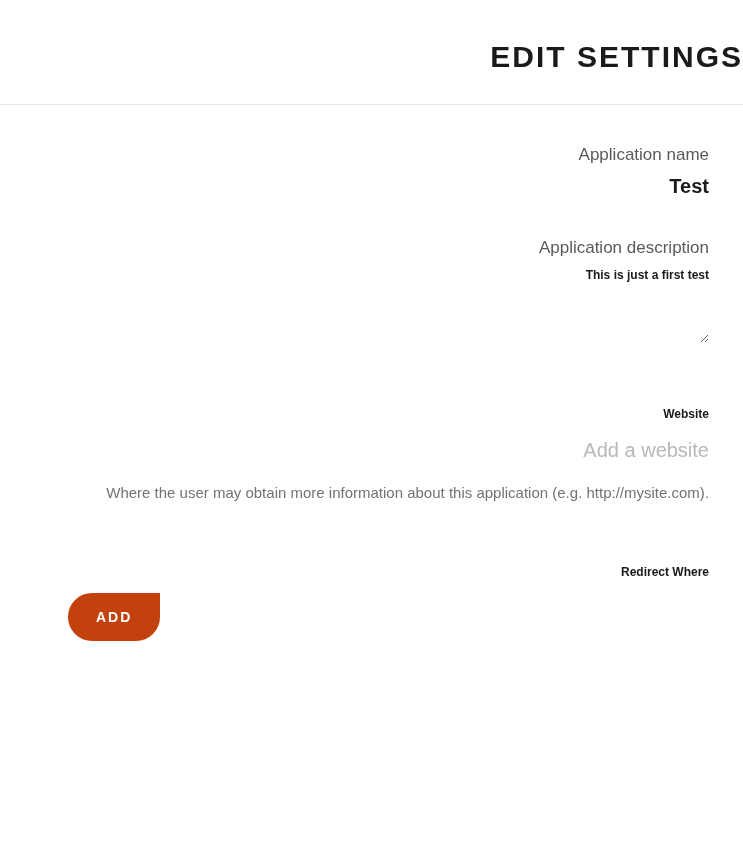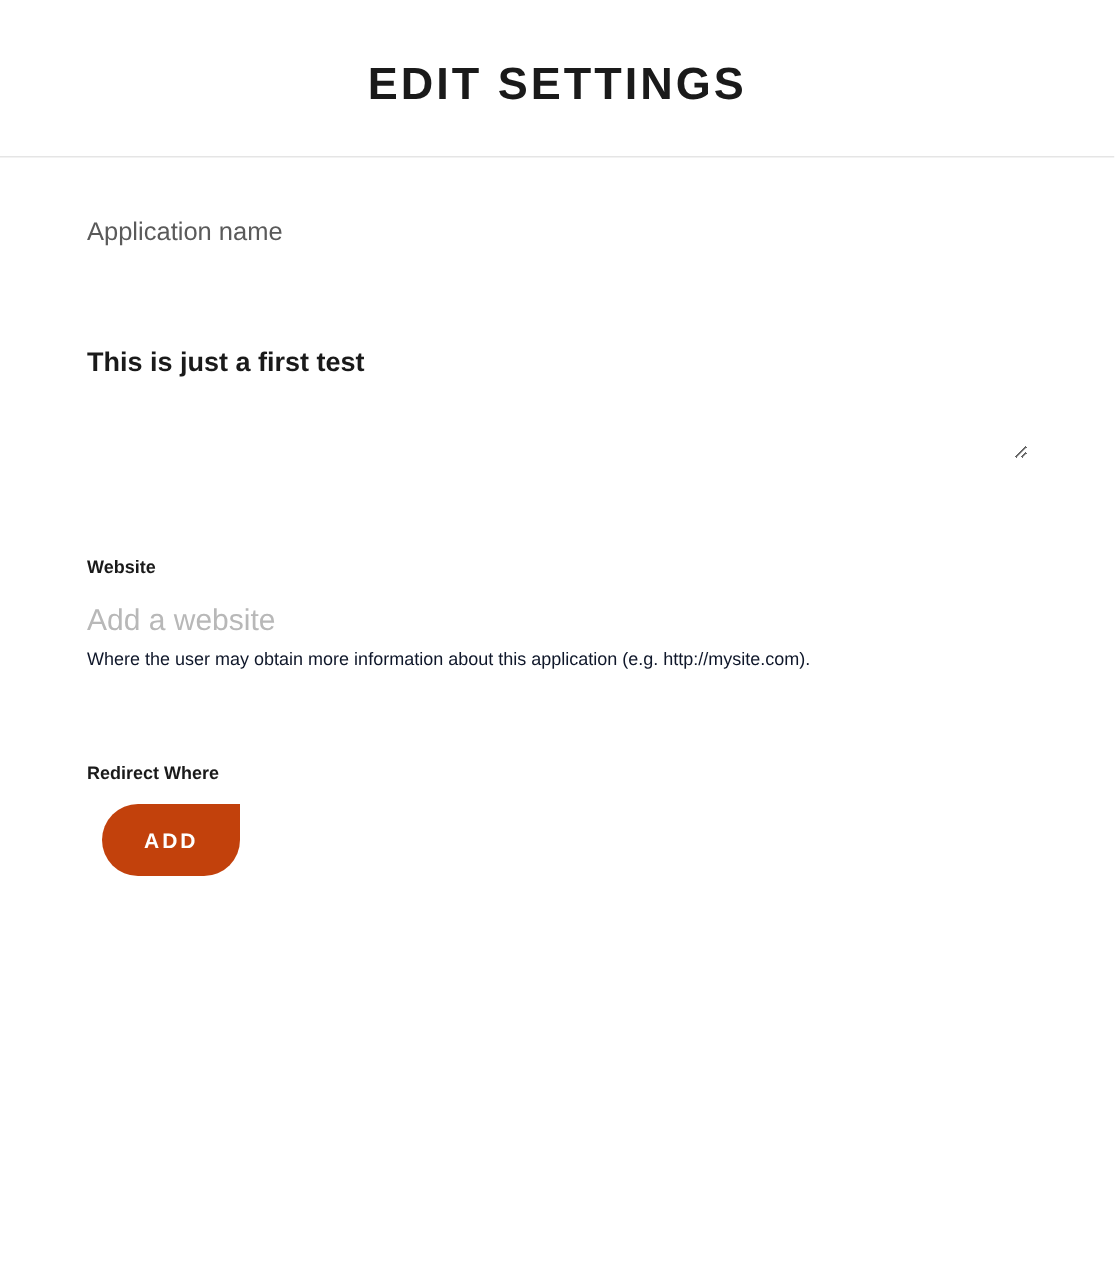--- a/index.html
+++ b/index.html
@@ -1,18 +1,19 @@
 <!DOCTYPE html>
 <html><head>
   <meta charset="utf-8">
   <style>
     * {
       box-sizing: border-box;
       margin: 0;
       padding: 0;
+      text-align: right;
     }
     body {
       font-family: -apple-system, BlinkMacSystemFont, "Segoe UI", Helvetica, Arial, sans-serif;
       background: #ffffff;
       width: 743px;
       height: 841px;
       color: #222;
     }
     .header {
       text-align: center;
@@ -23,21 +24,21 @@
       font-weight: 800;
       letter-spacing: 2px;
       color: #1a1a1a;
     }
     .divider {
       border: none;
       border-top: 1px solid #e5e5e5;
       margin: 0;
     }
     .content {
-      padding: 40px 58px 0 58px;
+      padding: 40px 34px 0 58px;
     }
     .field-group {
       margin-bottom: 40px;
     }
     .field-label {
       font-size: 17px;
       color: #5a5a5a;
       font-weight: 400;
       margin-bottom: 10px;
       display: block;
@@ -46,31 +47,30 @@
       font-size: 20px;
       font-weight: 700;
       color: #1a1a1a;
       border: none;
       width: 100%;
       outline: none;
       background: transparent;
       font-family: inherit;
     }
     .field-value-normal {
-      font-size: 18px;
+      font-size: 12px;
       font-weight: 600;
       color: #1a1a1a;
       border: none;
       width: 100%;
       outline: none;
       resize: both;
       background: transparent;
       font-family: inherit;
       min-height: 75px;
-      margin-top: 26px;
     }
     .textarea-wrapper {
       position: relative;
       width: 100%;
     }
     .section-label {
       font-size: 12px;
       font-weight: 700;
       color: #1a1a1a;
       margin-bottom: 14px;
@@ -84,23 +84,24 @@
       width: 100%;
       outline: none;
       background: transparent;
       font-family: inherit;
       padding: 4px 0;
     }
     .text-input::placeholder {
       color: #b8b8b8;
     }
     .help-text {
-      font-size: 12px;
-      color: #0f172a;
+      font-size: 15px;
+      color: #737373;
       line-height: 1.5;
+      margin-top: 16px;
     }
     .website-group {
       margin-top: 60px;
     }
     .redirect-group {
       margin-top: 60px;
     }
     .redirect-input-row {
       display: flex;
       align-items: center;
@@ -132,23 +133,25 @@
 <div class="header">
   <h1>EDIT SETTINGS</h1>
 </div>
 
 <hr class="divider">
 
 <div class="content">
 
   <div class="field-group">
     <label class="field-label">Application name</label>
+    <input type="text" class="field-value-bold" value="Test" style="">
   </div>
 
   <div class="field-group">
+    <label class="field-label">Application description</label>
     <div class="textarea-wrapper">
       <textarea class="field-value-normal" style="">This is just a first test</textarea>
     </div>
   </div>
 
   <div class="website-group">
     <label class="section-label">Website</label>
     <input type="text" class="text-input" placeholder="Add a website" style="">
     <p class="help-text">Where the user may obtain more information about this application (e.g. http://mysite.com).</p>
   </div>

